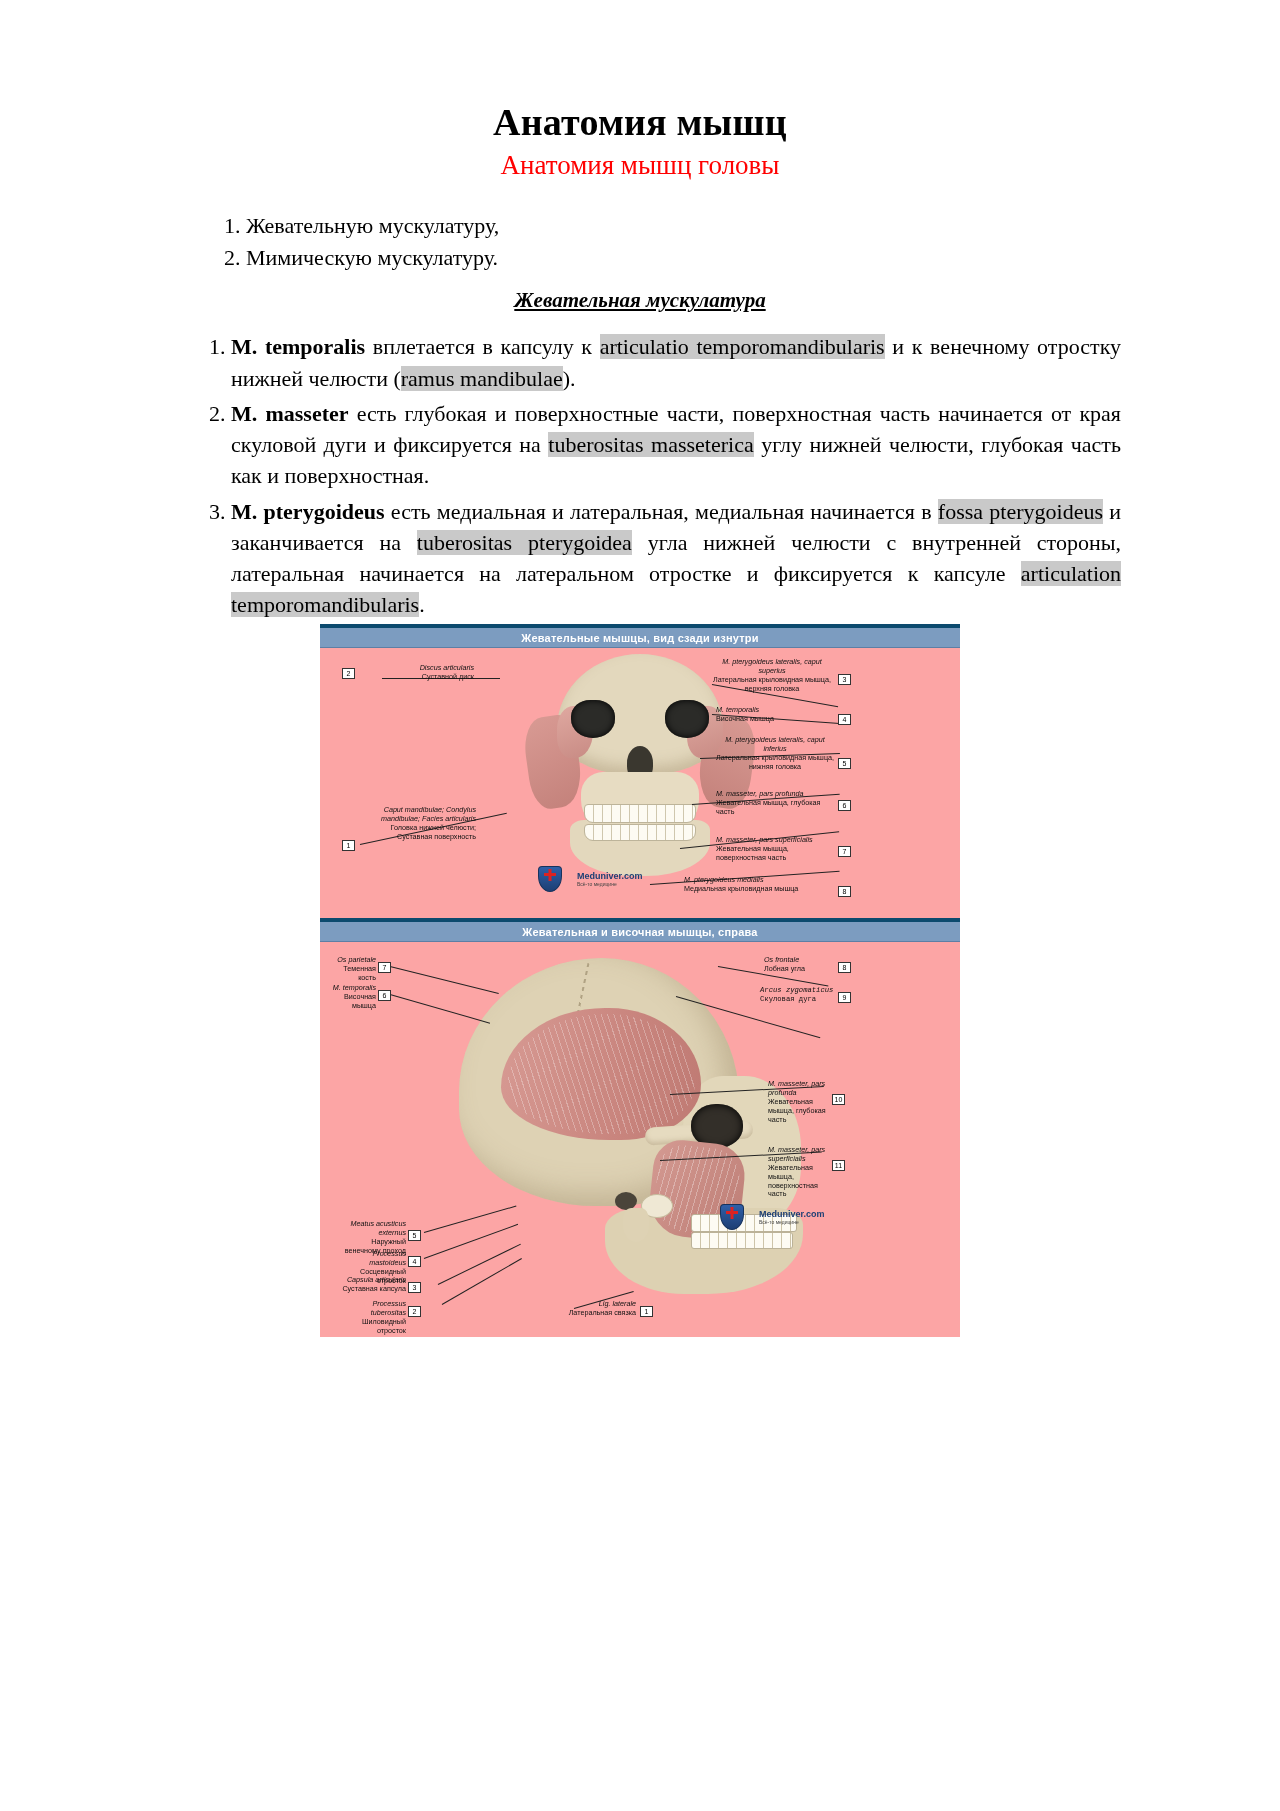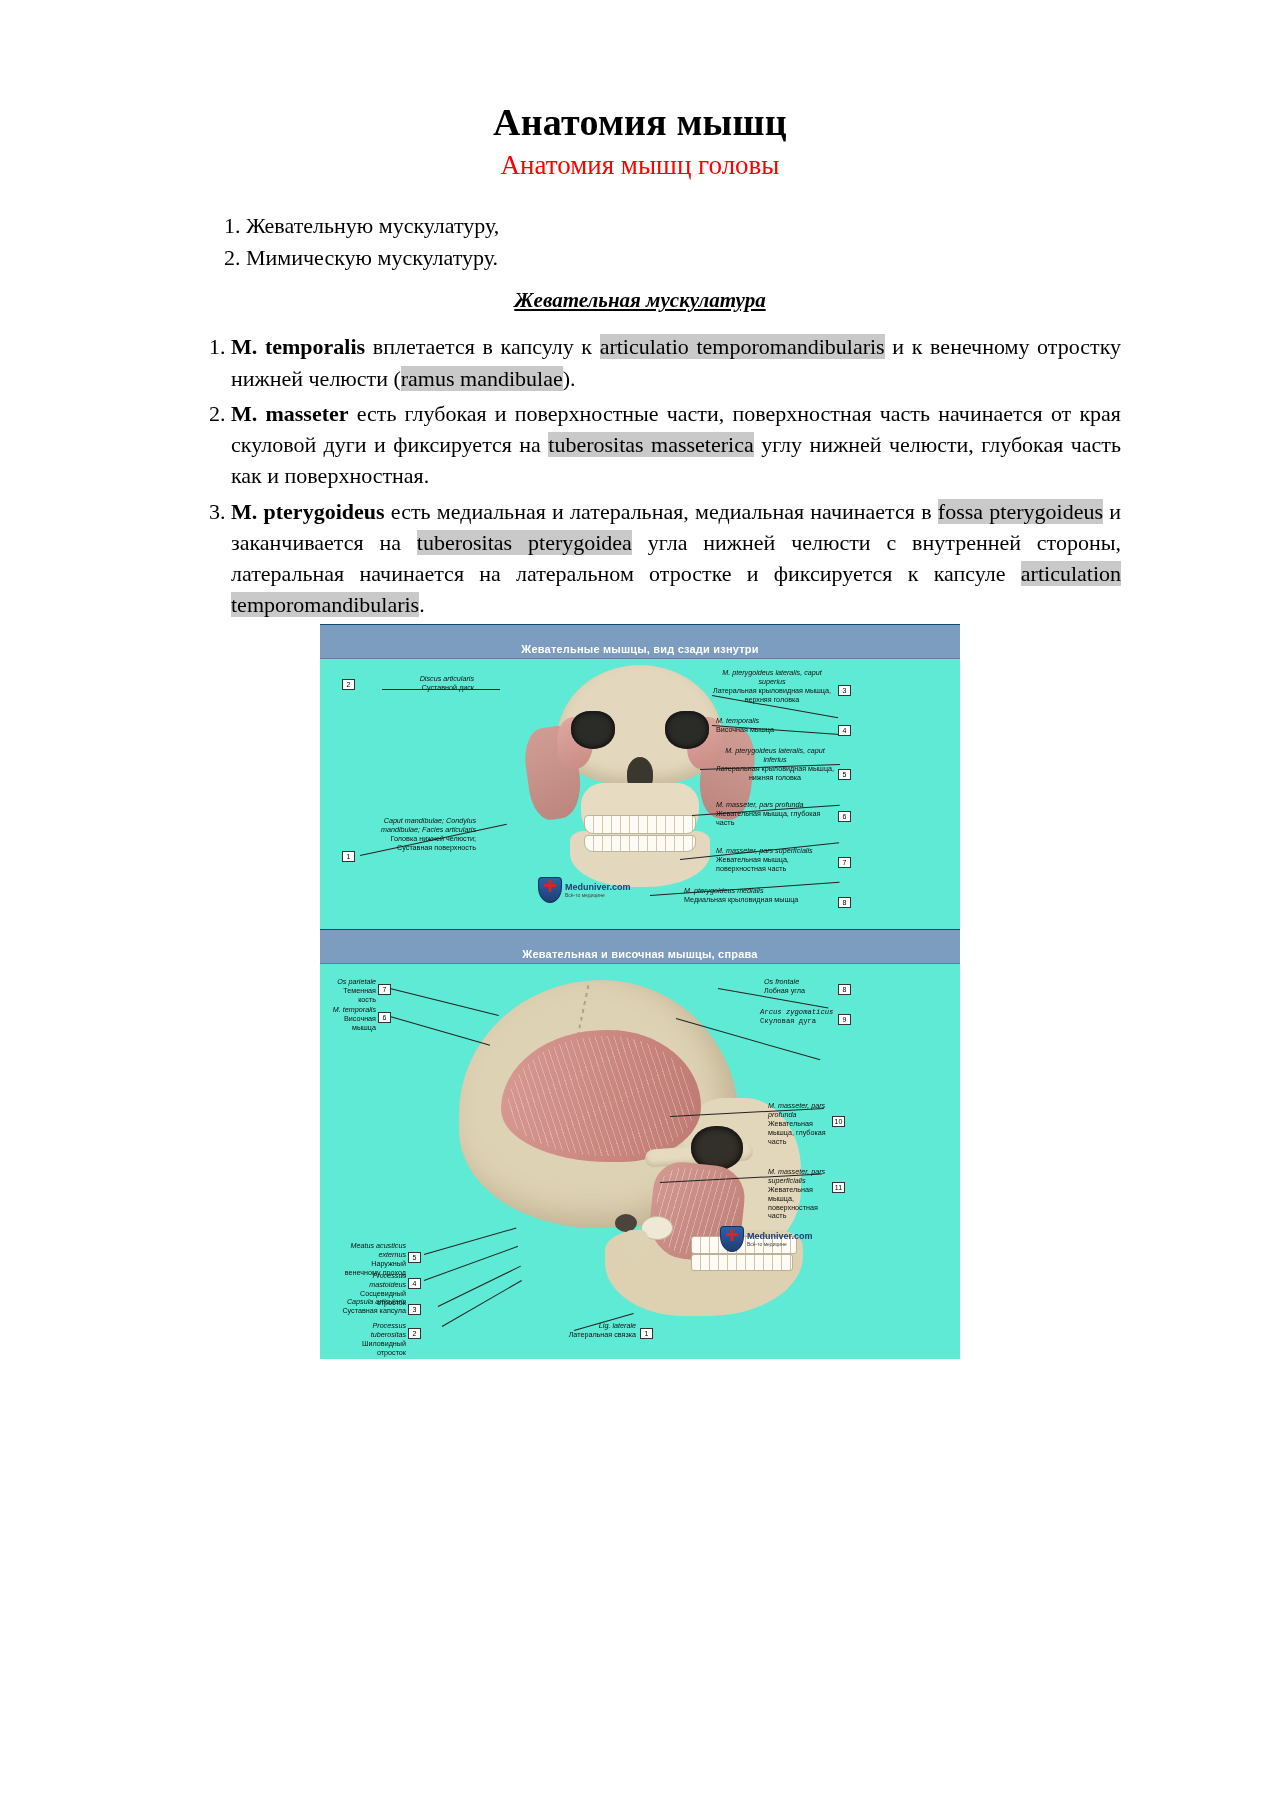--- a/index.html
+++ b/index.html
@@ -87,28 +87,28 @@
     width: 640px;
     position: relative;
   }
   .fig-caption-bar {
     background: #7c9cc0;
     color: #ffffff;
     font-family: "Liberation Sans", sans-serif;
     font-size: 11px;
     font-weight: bold;
     text-align: center;
-    padding: 18px 0 3px 0;
+    padding: 4px 0 3px 0;
     letter-spacing: 0.2px;
-    border-top: 1px solid #0c4a6e;
+    border-top: 4px solid #0c4a6e;
     border-bottom: 1px solid #5d7fa5;
   }
   .fig-body {
     position: relative;
-    background: #5eead4;
+    background: #fca5a5;
     overflow: hidden;
   }
   .fig1 .fig-body { height: 270px; }
   .fig2 .fig-body { height: 395px; }
 
   
   .skull-front {
     position: absolute;
     left: 50%;
     top: 6px;
@@ -368,20 +368,21 @@
     transform: translateX(-50%);
     width: 3px; height: 12px;
     background: #d22;
   }
   .logo-text {
     font-family: "Liberation Sans", sans-serif;
     font-size: 9px;
     font-weight: bold;
     color: #1d3f74;
     line-height: 1.05;
+    margin-left: 12px;
   }
   .logo-sub {
     font-family: "Liberation Sans", sans-serif;
     font-size: 5px;
     color: #444;
     font-weight: normal;
   }
 </style>
 </head>
 <body>

